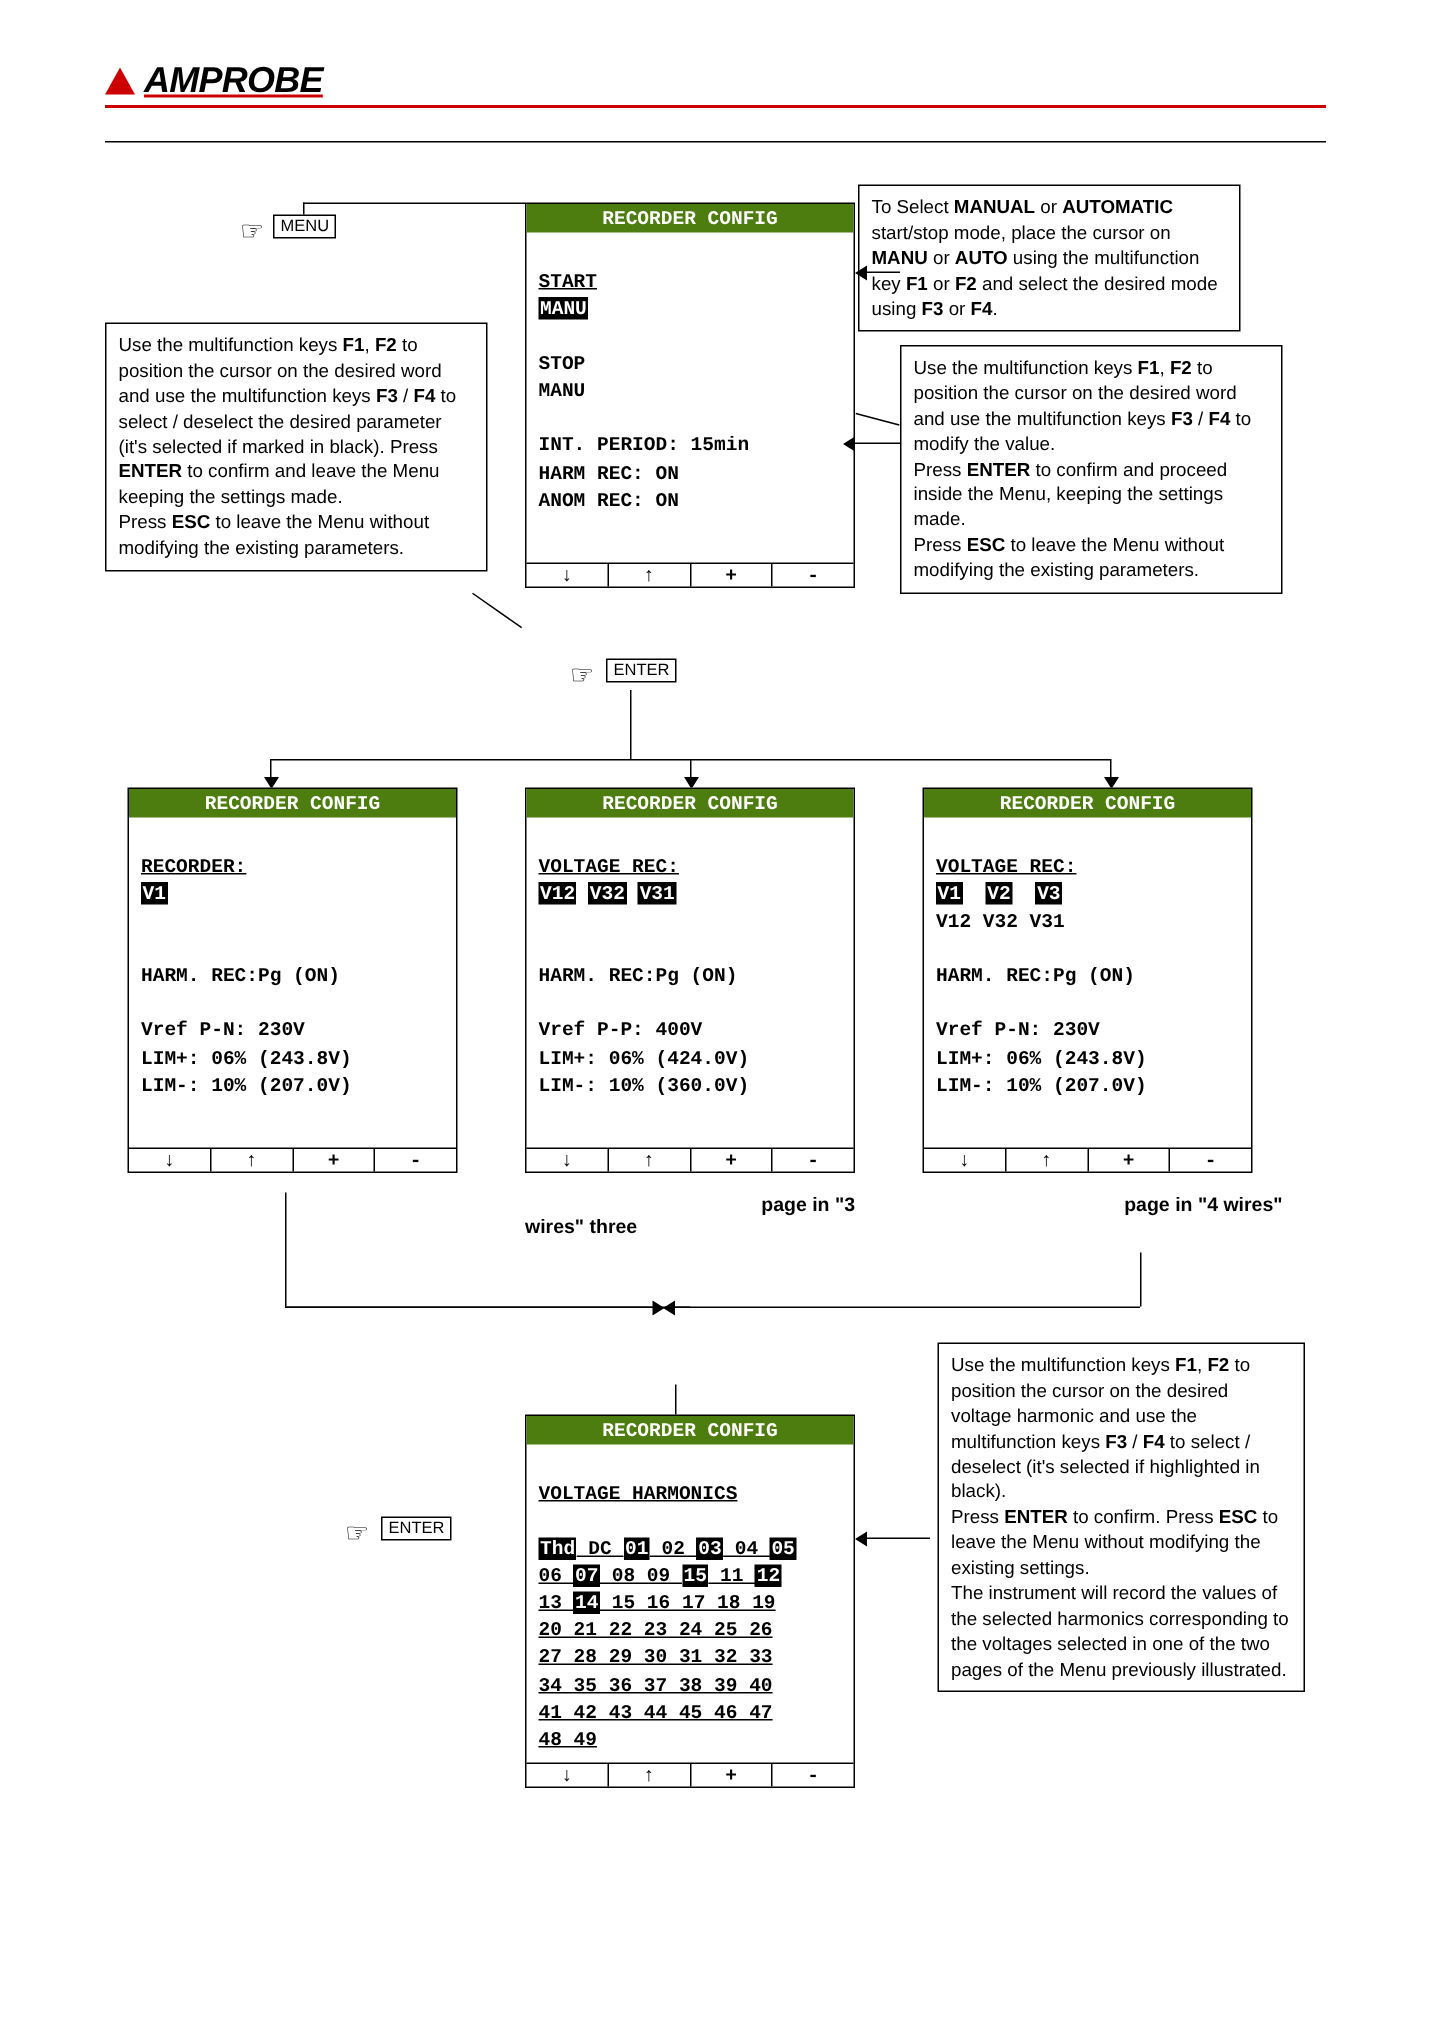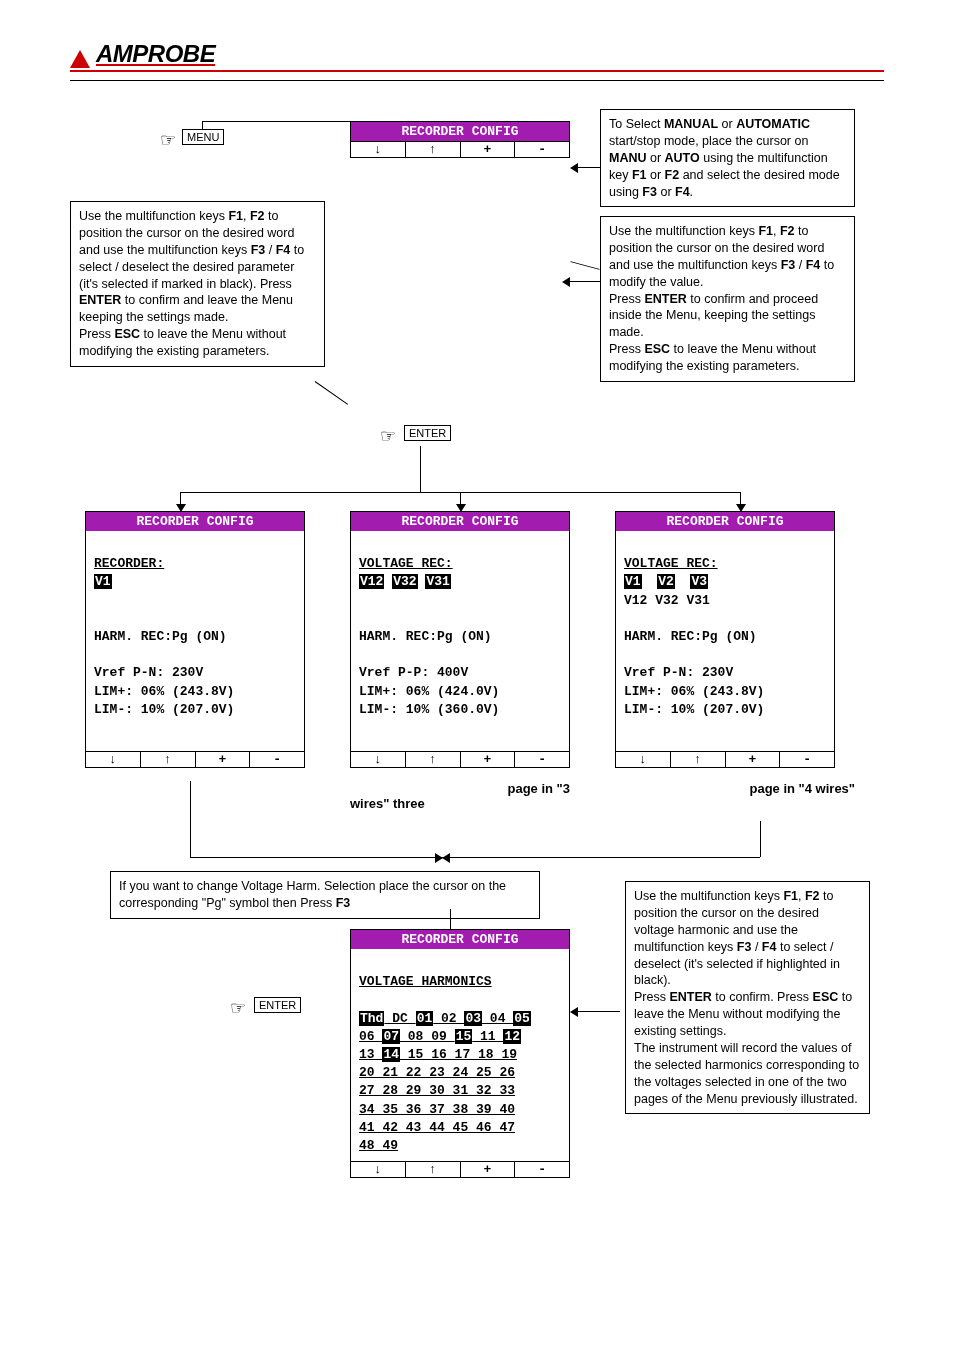--- a/index.html
+++ b/index.html
@@ -5,42 +5,42 @@
   * { box-sizing: border-box; }
   body {
     width: 954px;
     margin: 0 auto;
     background: #fff;
     font-family: Arial, Helvetica, sans-serif;
     color: #000;
     font-size: 13px;
     padding: 40px 70px 40px 70px;
   }
-  .brand-underline { border-bottom: 2px solid #c00; padding-bottom: 2px; margin-bottom: 8px; display:flex; align-items:flex-end; gap:6px;}
+  .brand-underline { border-bottom: 2px solid #c00; padding-bottom: 2px; margin-bottom: 22px; display:flex; align-items:center; gap:6px;}
   .brand-logo-tri {
     width:0;height:0;border-left:10px solid transparent;border-right:10px solid transparent;border-bottom:18px solid #c00;
   }
   .brand-name { font-style: italic; font-weight: 900; font-size: 24px; letter-spacing: -0.5px; color:#000; font-family: Arial Black, Arial, sans-serif; text-decoration: underline; text-decoration-color:#c00;}
   .content-rule { border-top:1px solid #000; margin-top:2px;}
   .layout { position: relative; height: 1220px; }
   .textbox {
     position:absolute; border:1px solid #000; padding:6px 8px; line-height:1.35;
     font-size:12.5px; background:#fff;
   }
   .keybox {
     position:absolute; border:1px solid #000; font-size:11px; padding:1px 4px; background:#fff;
   }
   .hand {
     position:absolute; font-size:18px;
   }
   .lcd {
     position:absolute; width:220px; border:1px solid #000; background:#fff;
   }
   .lcd-title {
-    background:#a21caf; color:#fff; text-align:center;
+    background:#4d7c0f; color:#fff; text-align:center;
     font-family: "Courier New", monospace; font-size:13px; font-weight:bold; padding:2px 0;
   }
   .lcd-body {
     font-family: "Courier New", monospace; font-size:13px; font-weight:bold;
     padding:6px 8px; white-space:pre; line-height:1.4; min-height:220px;
   }
   .inv { background:#000; color:#fff; padding:0 1px; }
   .ul { text-decoration: underline; }
   .lcd-fkeys { display:flex; border-top:1px solid #000;}
   .lcd-fkeys div { flex:1; border-right:1px solid #000; text-align:center; font-family:"Courier New",monospace; font-weight:bold; padding:0; }
@@ -77,29 +77,40 @@
   <span class="hand" style="left:90px; top:48px;">☞</span>
   <div class="keybox" style="left:112px; top:48px;text-align:right;">MENU</div>
 
   <div class="arrow-line" style="left:132px; top:40px; width:1px; height:8px;"></div>
   <div class="arrow-line" style="left:132px; top:40px; height:1px; width:148px;"></div>
 
   <div class="textbox" style="left:0px; top:120px; width:255px;">Use the multifunction keys <b>F1</b>, <b>F2</b> to position the cursor on the desired word and use the multifunction keys <b>F3</b> / <b>F4</b> to select / deselect the desired parameter (it's selected if marked in black). Press <b>ENTER</b> to confirm and leave the Menu keeping the settings made.<br>Press <b>ESC</b> to leave the Menu without modifying the existing parameters.</div>
 
   <div class="lcd" style="left:280px; top:40px;">
     <div class="lcd-title">RECORDER CONFIG</div>
-    <div class="lcd-fkeys">
-      <div>↓</div>
-      <div>↑</div>
-      <div>+</div>
-      <div>-</div>
-    </div>
-  </div>
-
-  <div class="textbox" style="left:530px; top:28px; width:255px;">To Select <b>MANUAL</b> or <b>AUTOMATIC</b> start/stop mode, place the cursor on <b>MANU</b> or <b>AUTO</b> using the multifunction key <b>F1</b> or <b>F2</b> and select the desired mode using <b>F3</b> or <b>F4</b>.</div>
+    <div class="lcd-body" id="lcd-main-body">
+<span class="ul">START</span>
+<span class="inv">MANU</span>
+
+STOP
+MANU
+
+INT. PERIOD: 15min
+HARM REC: ON
+ANOM REC: ON
+</div>
+    <div class="lcd-fkeys">
+      <div>↓</div>
+      <div>↑</div>
+      <div>+</div>
+      <div>-</div>
+    </div>
+  </div>
+
+  <div class="textbox" style="left:502px; top:28px; width:255px;">To Select <b>MANUAL</b> or <b>AUTOMATIC</b> start/stop mode, place the cursor on <b>MANU</b> or <b>AUTO</b> using the multifunction key <b>F1</b> or <b>F2</b> and select the desired mode using <b>F3</b> or <b>F4</b>.</div>
 
   <div class="textbox" style="left:530px; top:135px; width:255px;">Use the multifunction keys <b>F1</b>, <b>F2</b> to position the cursor on the desired word and use the multifunction keys <b>F3</b> / <b>F4</b> to modify the value.<br>Press <b>ENTER</b> to confirm and proceed inside the Menu, keeping the settings made.<br>Press <b>ESC</b> to leave the Menu without modifying the existing parameters.</div>
 
   <div class="arrow-line arrow-head-left" style="left:508px; top:86px; height:1px; width:22px;"></div>
   <div class="arrow-line" style="left:500px; top:184px; height:1px; width:30px; transform:rotate(15deg);"></div>
   <div class="arrow-line arrow-head-left" style="left:500px; top:200px; height:1px; width:30px;"></div>
 
   <span class="hand" style="left:310px; top:344px;">☞</span>
   <div class="keybox" style="left:334px; top:344px;">ENTER</div>
 
@@ -178,21 +189,20 @@
     <span style="clear:both; float:left;">wires" three</span>
   </div>
   <div class="footer-caption" style="left:565px; top:700px; width:220px; text-align:right;">page in "4 wires"</div>
 
   <div class="arrow-line" style="left:120px; top:700px; width:1px; height:76px;"></div>
   <div class="arrow-line" style="left:120px; top:776px; height:1px; width:570px;"></div>
   <div class="arrow-line" style="left:690px; top:740px; width:1px; height:36px;"></div>
   <div class="arrow-line arrow-head-right" style="left:120px; top:776px; height:1px; width:245px;"></div>
   <div class="arrow-line arrow-head-left" style="left:380px; top:776px; height:1px; width:10px;"></div>
 
-  <div class="textbox" style="left:40px; top:790px; width:430px;">If you want to change Voltage Harm. Selection place the cursor on the corresponding "Pg" symbol then Press <b>F3</b></div>
 
   <span class="hand" style="left:160px; top:916px;">☞</span>
   <div class="keybox" style="left:184px; top:916px;">ENTER</div>
 
   <div class="lcd" style="left:280px; top:848px;">
     <div class="lcd-title">RECORDER CONFIG</div>
     <div class="lcd-body" style="min-height:200px;text-decoration:underline;" id="lcd-harm-body">
 VOLTAGE HARMONICS
 
 <span class="inv">Thd</span> DC <span class="inv">01</span> 02 <span class="inv">03</span> 04 <span class="inv">05</span>

